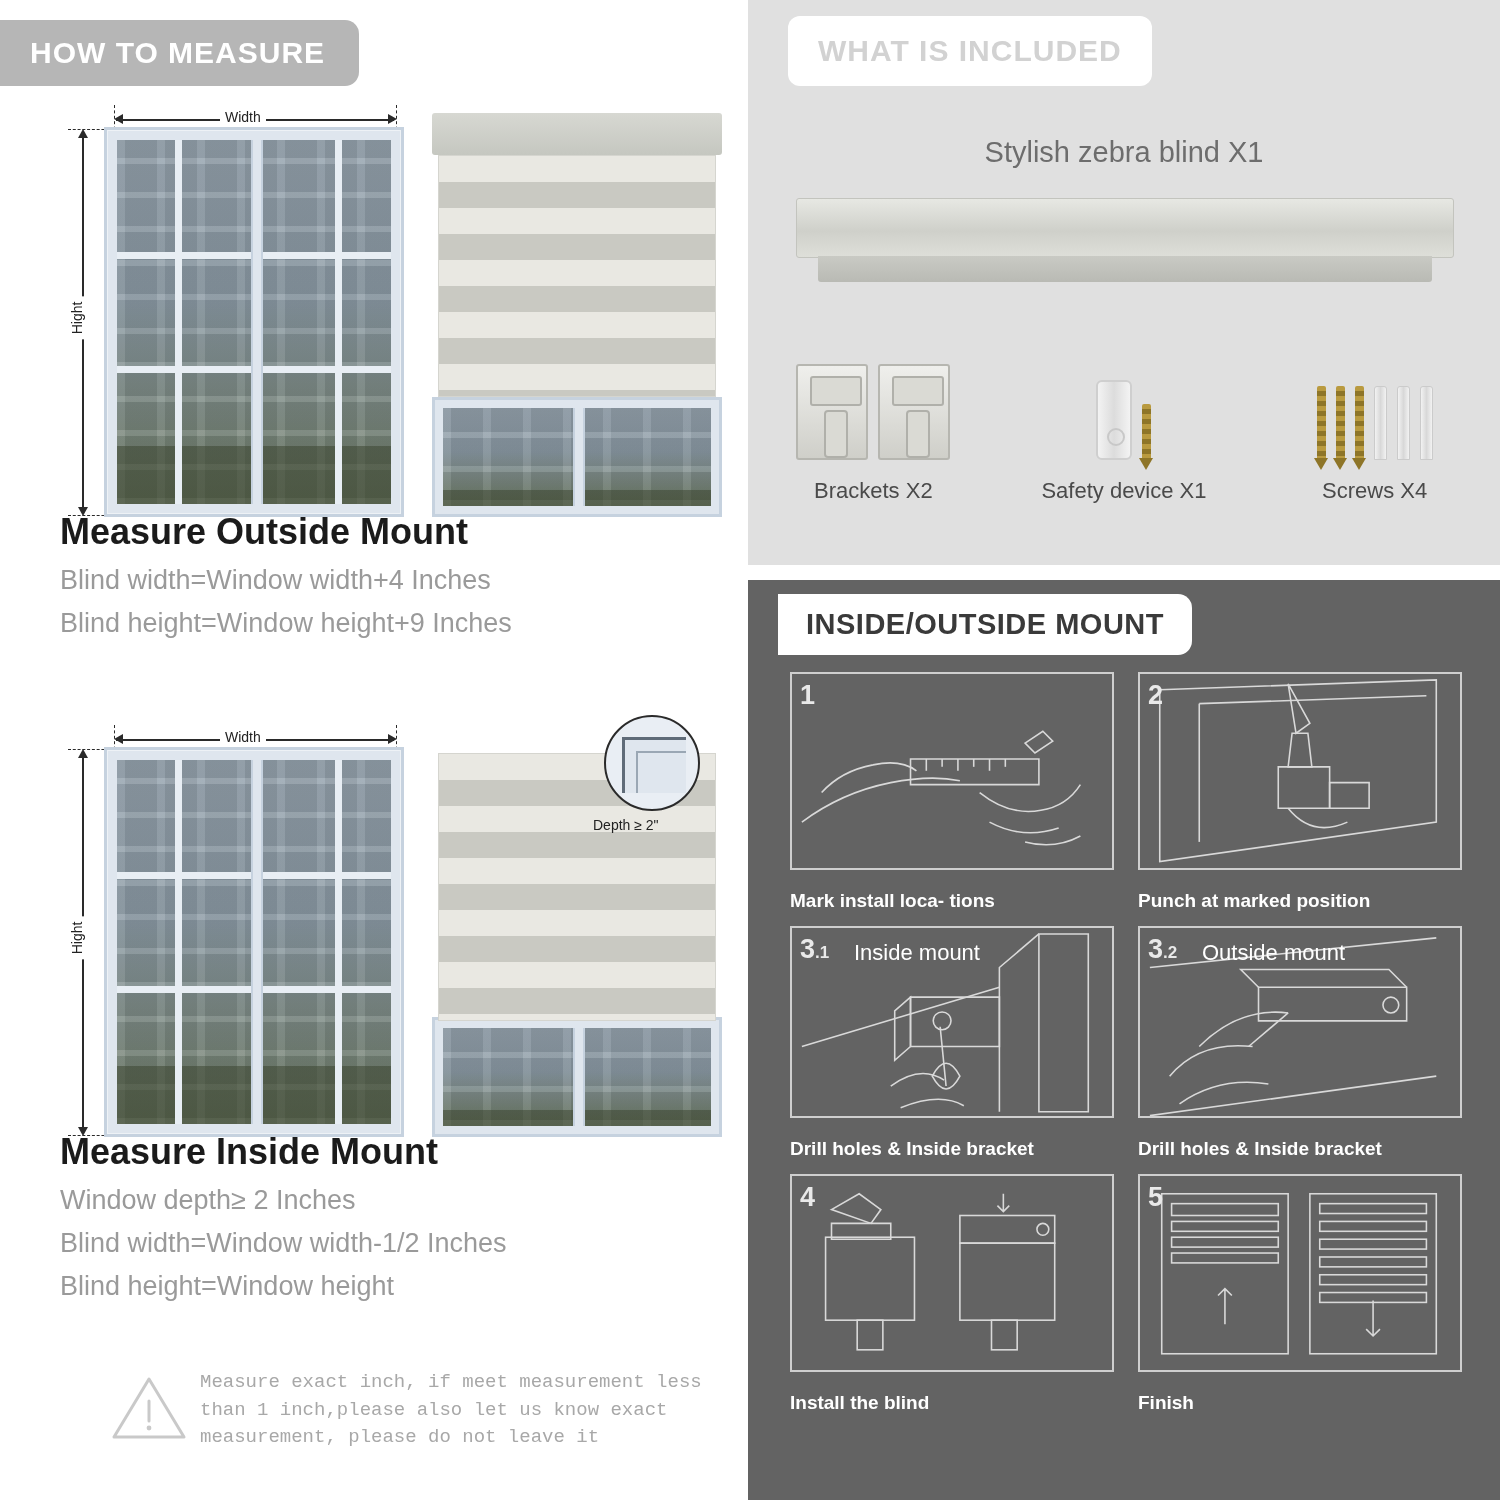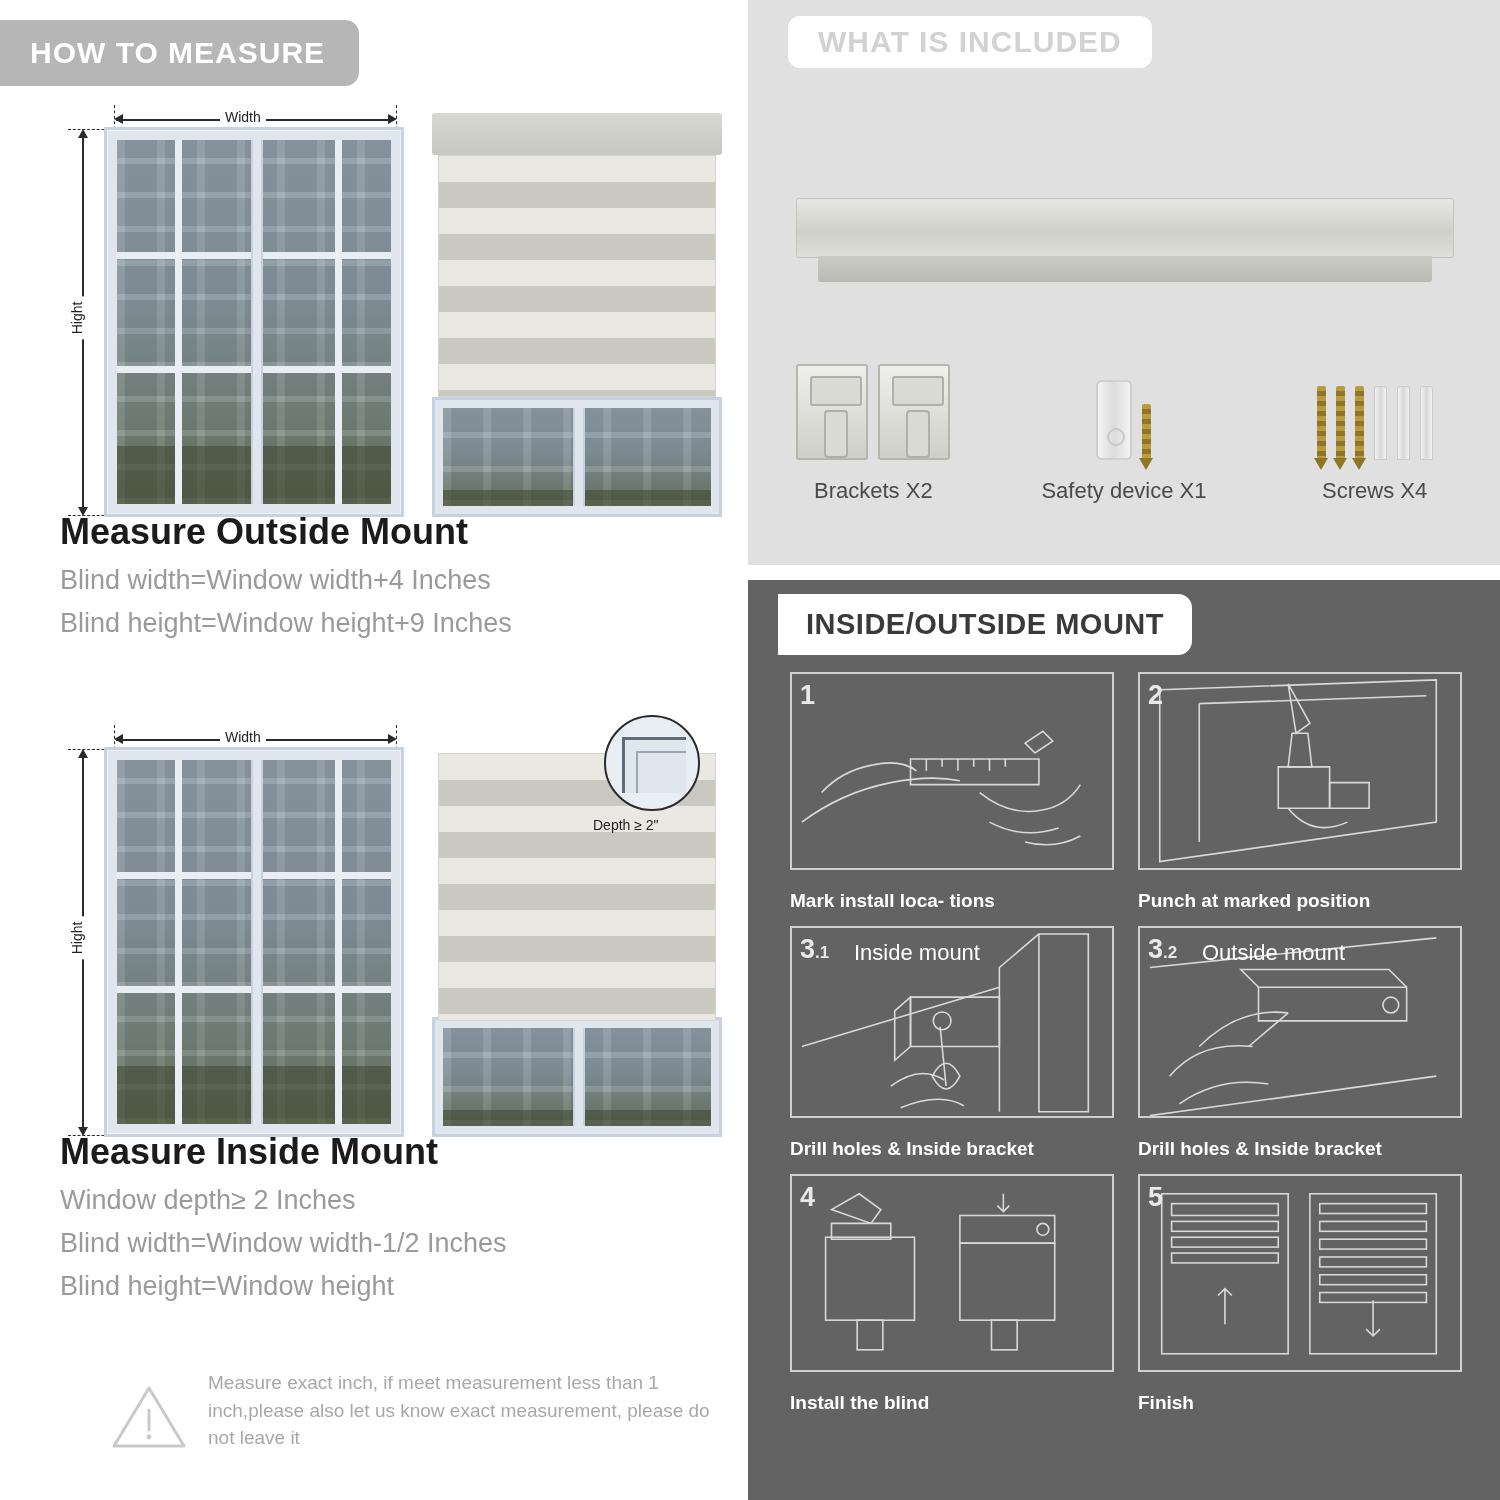--- a/index.html
+++ b/index.html
@@ -101,38 +101,38 @@
   .mount-title {
     font-size:36px; color:#1b1b1b; font-weight:bold; margin:6px 0 10px 60px;
   }
   .mount-line {
     font-size:27px; color:#9a9a9a; margin:0 0 8px 60px; line-height:1.3;
   }
 
   
   .note {
     position:absolute; left:110px; top:1365px; width:600px;
-    display:flex; gap:20px; align-items:flex-end;
+    display:flex; gap:12px; align-items:center;font-family:Liberation Mono, monospace;
   }
   .warn-tri { flex:0 0 auto; width:78px; height:70px; position:relative; }
   .warn-tri svg { display:block; }
   .note-text { font-size:19px; color:#a8a8a8; line-height:1.45; padding-top:4px; }
 
   
   .right-col { position:absolute; left:748px; top:0; width:752px; height:1500px; }
 
   .included {
     position:absolute; left:0; top:0; width:752px; height:565px;
     background:#e0e0e0;
   }
   .tab-light {
     position:absolute; left:40px; top:16px;
     background:#ffffff; color:#d2d2d2;
     font-size:30px; font-weight:bold; letter-spacing:1px;
-    padding:9px 30px; border-radius:12px;
+    padding:18px 30px; border-radius:12px;
   }
   .inc-title {
     position:absolute; top:136px; width:100%; text-align:center;
     font-size:29px; color:#6d6d6d;
   }
   .headrail {
     position:absolute; left:48px; top:198px; width:658px; height:100px;
   }
   .headrail .top {
     position:absolute; left:0; top:0; width:100%; height:60px;
@@ -341,20 +341,21 @@
       </div>
       <div class="note-text">Measure exact inch, if meet measurement less than 1 inch,please also let us know exact measurement, please do not leave it</div>
     </div>
   </div>
 
   <div class="right-col">
 
     <div class="included">
       <div class="tab-light">WHAT IS INCLUDED</div>
 
+      <div class="inc-title">Stylish zebra blind X1</div>
 
       <div class="headrail">
         <div class="top"></div>
         <div class="bot"></div>
       </div>
 
       <div class="parts-row">
 
         <div class="part">
           <div class="part-art">

